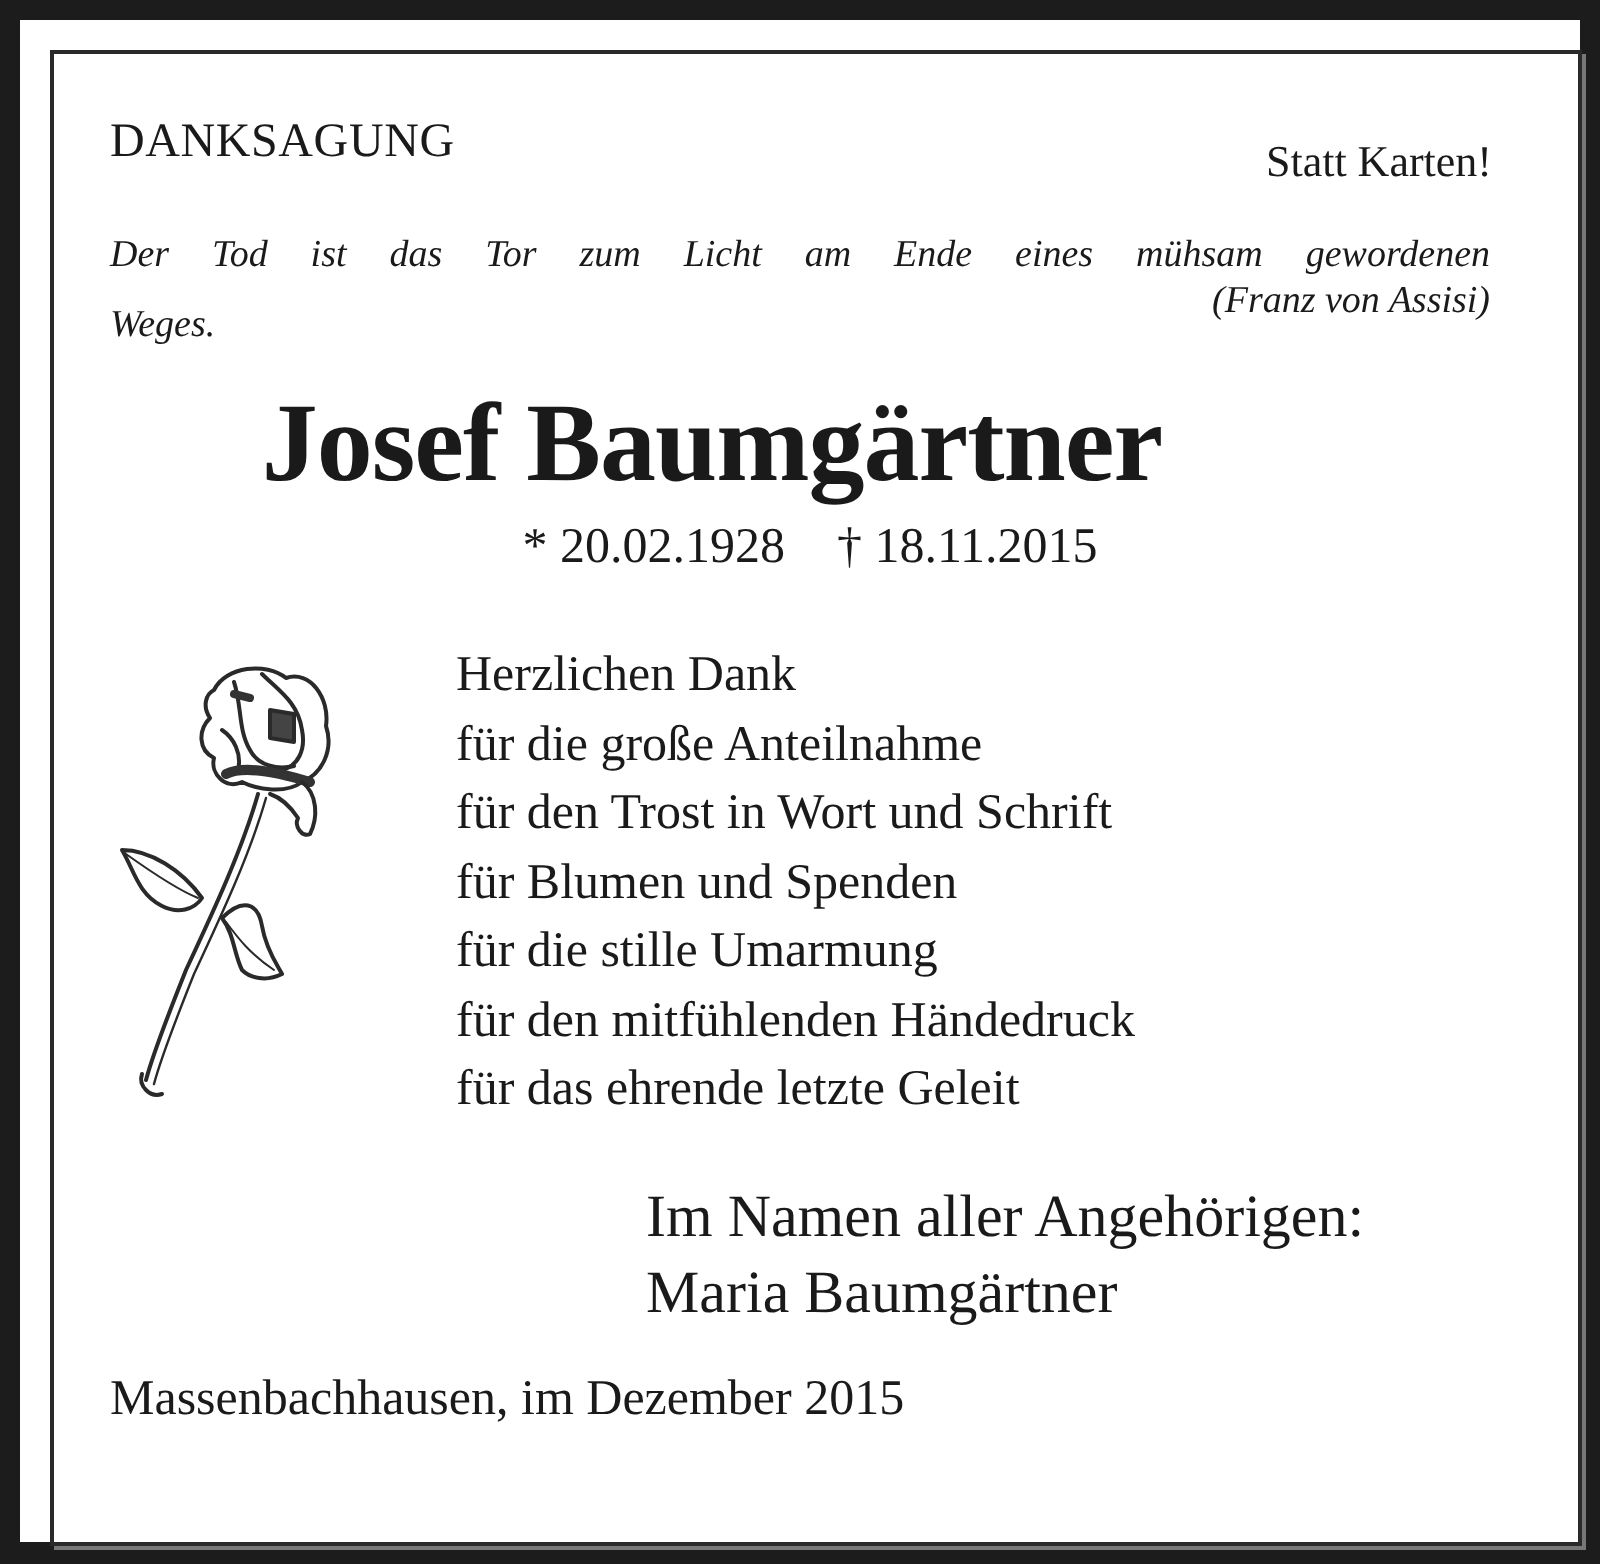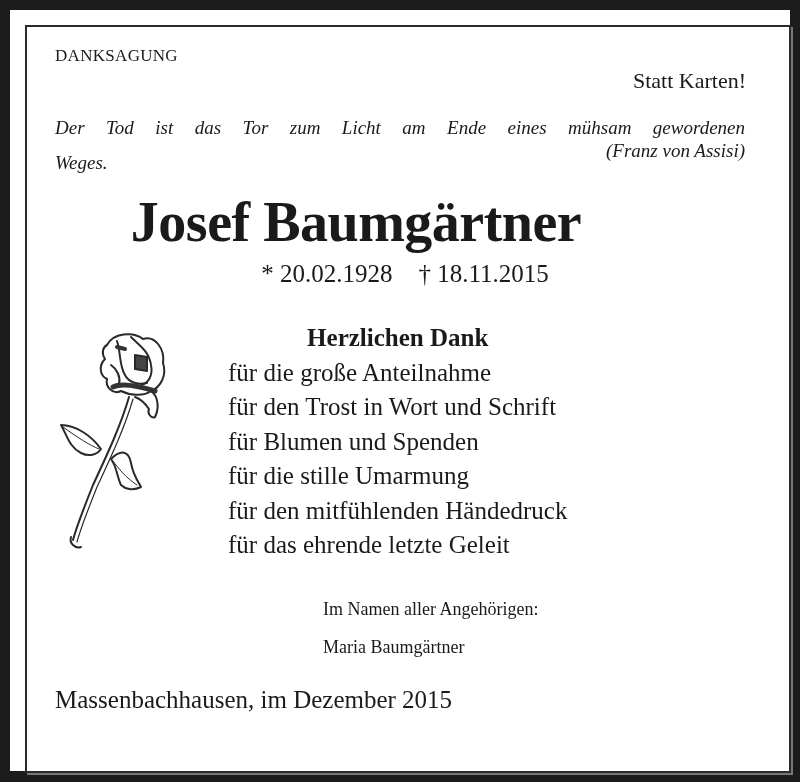--- a/index.html
+++ b/index.html
@@ -17,21 +17,21 @@
       background: #ffffff;
     }
     .inner-frame {
       position: absolute;
       left: 15px; top: 15px; width: 766px; height: 748px;
       border: 2px solid #2a2a2a;
       box-sizing: border-box;
       box-shadow: 2px 2px 0 #777;
     }
     .abs { position: absolute; white-space: nowrap; }
-    .heading-left { left: 55px; top: 46px; font-size: 17px; letter-spacing: 0.3px; }
+    .heading-left { left: 55px; top: 58px; font-size: 24px; letter-spacing: 0.3px; }
     .heading-right { right: 54px; top: 58px; font-size: 22px; margin-top: 10px; }
     .quote-line1 {
       left: 55px; top: 117px; width: 690px;
       font-style: italic; font-size: 19px;
       text-align: justify; text-align-last: justify;
     }
     .quote-line2-left { left: 55px; top: 140px; font-style: italic; font-size: 19px; margin-top: 12px; }
     .quote-line2-right { right: 55px; top: 140px; font-style: italic; font-size: 19px; text-align: right; }
     .name {
       left: 0; width: 712px; text-align: center; top: 190px;
@@ -41,23 +41,23 @@
       left: 5px; width: 800px; text-align: center; top: 260px;
       font-size: 25px;
     }
     .dates .gap { display: inline-block; width: 26px; }
     .rose {
       left: 55px; top: 325px; width: 120px; height: 230px;
     }
     .thanks {
       left: 228px; top: 321px; font-size: 25px; line-height: 34.5px;
     }
-    .thanks .title { font-weight: bold; text-align: center; }
+    .thanks .title { font-weight: normal; }
     .sign {
-      left: 323px; top: 590px; font-size: 18px; line-height: 38px;
+      left: 323px; top: 590px; font-size: 30px; line-height: 38px;
     }
     .sign .signer { font-weight: normal; }
     .place { left: 55px; top: 686px; font-size: 25px; }
   </style>
 </head>
 <body>
 
 <div class="paper">
   <div class="inner-frame"></div>
 </div>

